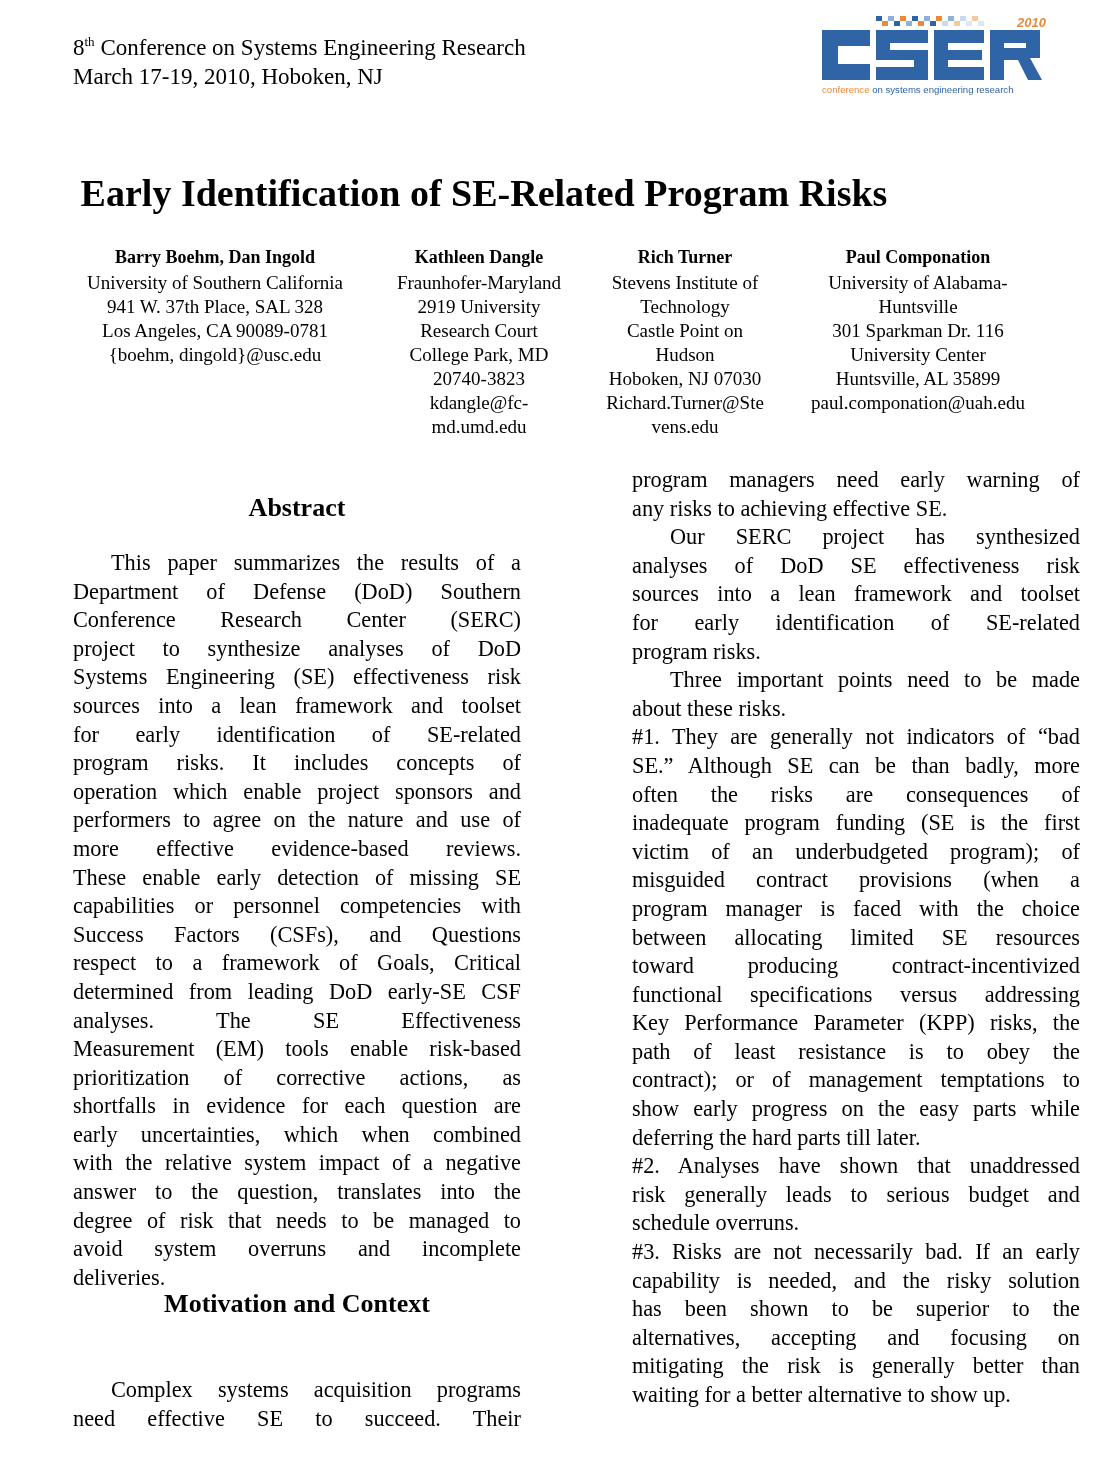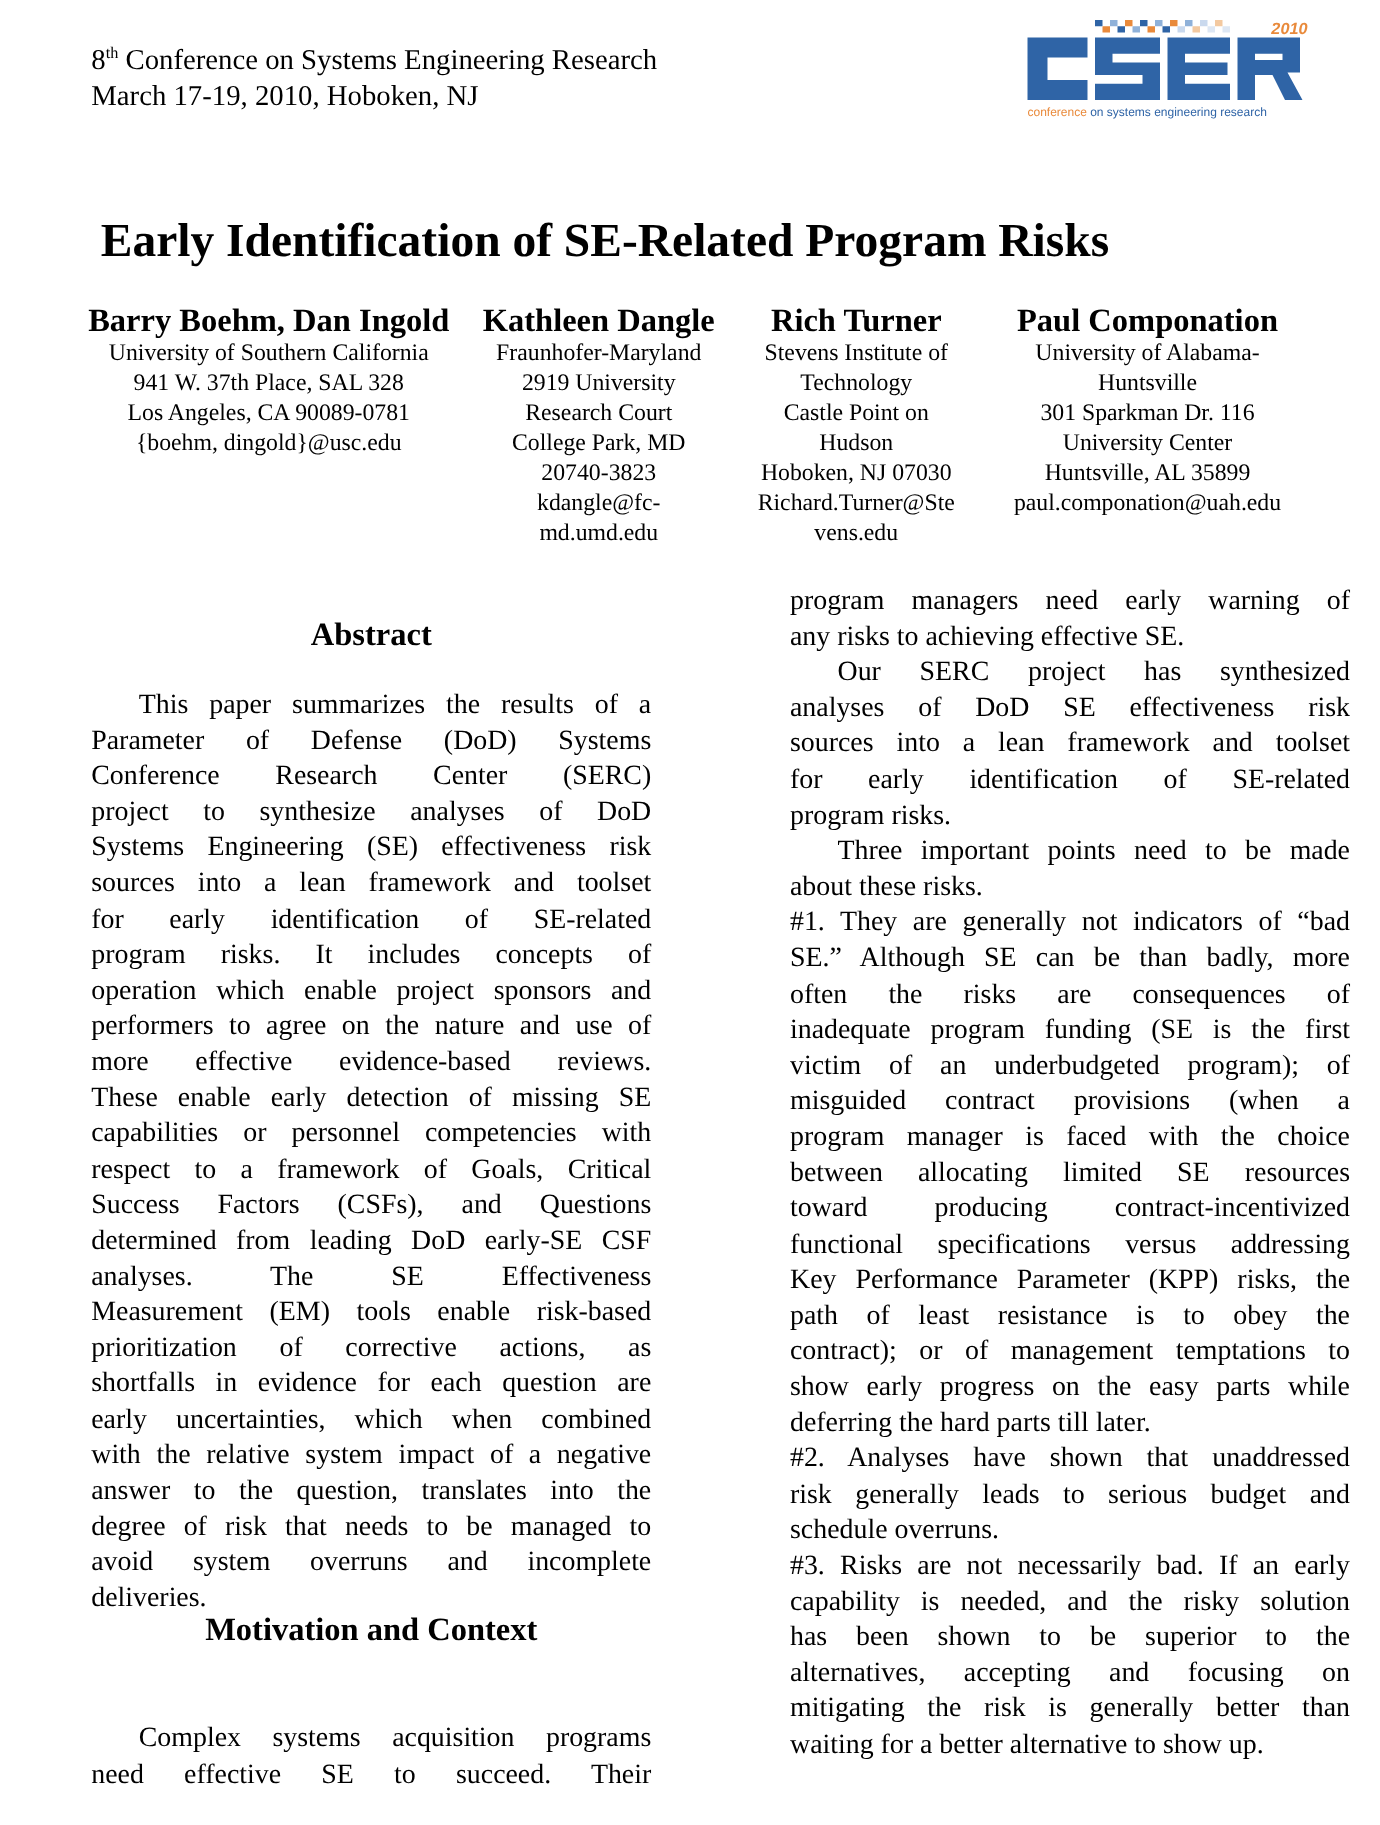--- a/index.html
+++ b/index.html
@@ -5,21 +5,21 @@
   html, body { margin: 0; padding: 0; background: #ffffff; }
   body { width: 1104px; height: 1460px; position: relative; overflow: hidden;
          font-family: "Liberation Serif", "DejaVu Serif", serif; color: #000; }
   .abs { position: absolute; }
   .conf { left: 73px; top: 33px; font-size: 23px; line-height: 29px; }
   .conf sup { font-size: 13px; vertical-align: 9px; line-height: 0; }
   .logo { left: 818px; top: 14px; width: 236px; height: 84px; }
   .title { left: 0; width: 968px; top: 170px; text-align: center; font-size: 38px;
            font-weight: bold; line-height: 46px; }
   .author { top: 243px; text-align: center; font-size: 19px; line-height: 24px; }
-  .author .name { font-weight: bold; font-size: 26px; line-height: 28px; }
+  .author .name { font-weight: bold; font-size: 18px; line-height: 28px; }
   .col { font-size: 22.3px; line-height: 28.6px; }
   .col .ln { display: block; text-align: justify; text-align-last: justify; white-space: nowrap; height: 28.6px; }
   .col .ln.last { text-align-last: left; }
   .col .ln.ind { text-indent: 38px; }
   .heading { font-weight: bold; font-size: 26px; text-align: center; line-height: 32px; }
   .lc { left: 73px; width: 448px; }
   .rc { left: 596px; width: 448px; margin-left: 36px; }
 </style>
 </head>
 <body>
@@ -102,34 +102,34 @@
   <div>University Center</div>
   <div>Huntsville, AL 35899</div>
   <div>paul.componation@uah.edu</div>
 </div>
 
 <div class="abs col lc" style="top:492px;">
   <div class="heading">Abstract</div>
 </div>
 <div class="abs col lc" id="abstract-body" style="top:549px;">
     <span class="ln ind">This paper summarizes the results of a</span>
-    <span class="ln">Parameter of Defense (DoD) Systems</span>
+    <span class="ln">Department of Defense (DoD) Southern</span>
     <span class="ln">Conference Research Center (SERC)</span>
     <span class="ln">project to synthesize analyses of DoD</span>
     <span class="ln">Systems Engineering (SE) effectiveness risk</span>
     <span class="ln">sources into a lean framework and toolset</span>
     <span class="ln">for early identification of SE-related</span>
     <span class="ln">program risks.  It includes concepts of</span>
     <span class="ln">operation which enable project sponsors and</span>
     <span class="ln">performers to agree on the nature and use of</span>
     <span class="ln">more effective evidence-based reviews.</span>
     <span class="ln">These enable early detection of missing SE</span>
     <span class="ln">capabilities or personnel competencies with</span>
+    <span class="ln">Success Factors (CSFs), and Questions</span>
     <span class="ln">respect to a framework of Goals, Critical</span>
-    <span class="ln">Success Factors (CSFs), and Questions</span>
     <span class="ln">determined from leading DoD early-SE CSF</span>
     <span class="ln">analyses.  The SE Effectiveness</span>
     <span class="ln">Measurement (EM) tools enable risk-based</span>
     <span class="ln">prioritization of corrective actions, as</span>
     <span class="ln">shortfalls in evidence for each question are</span>
     <span class="ln">early uncertainties, which when combined</span>
     <span class="ln">with the relative system impact of a negative</span>
     <span class="ln">answer to the question, translates into the</span>
     <span class="ln">degree of risk that needs to be managed to</span>
     <span class="ln">avoid system overruns and incomplete</span>

